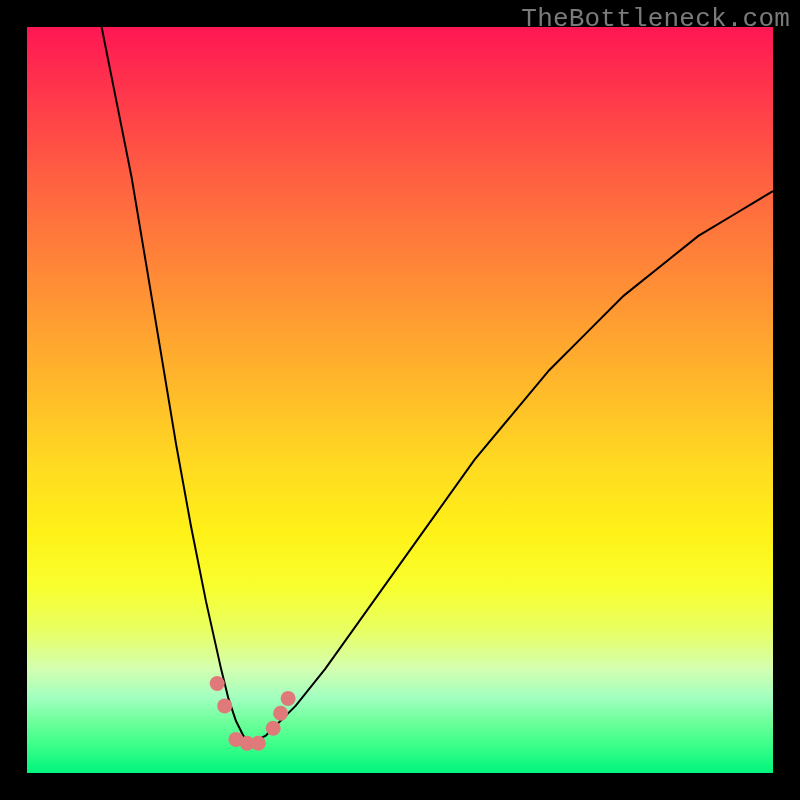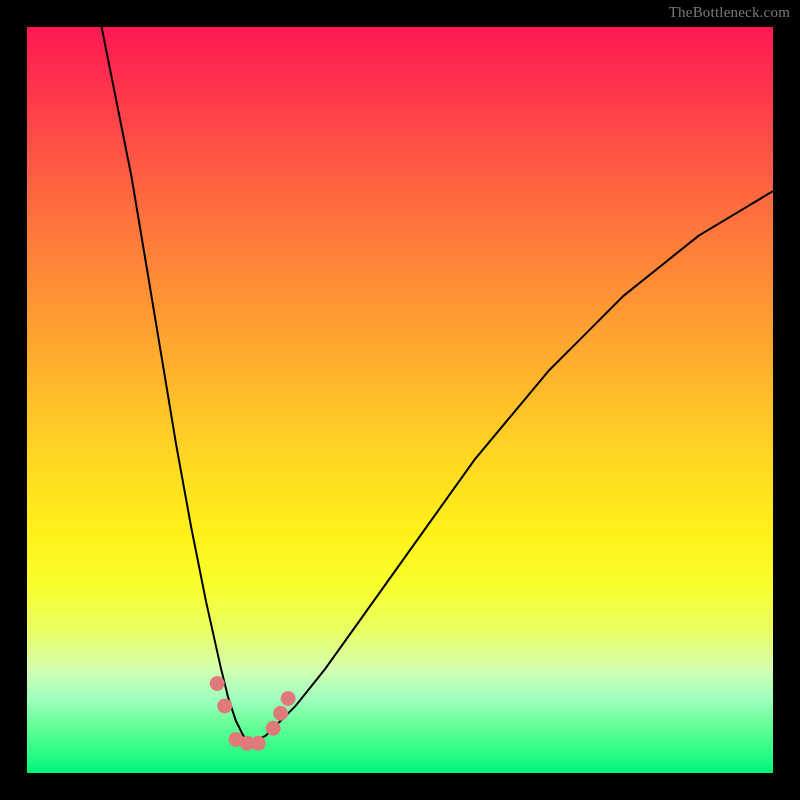--- a/index.html
+++ b/index.html
@@ -31,22 +31,22 @@
       #a0ffc0 90%,
       #70ff9c 93%,
       #40ff8a 96%,
       #00f57c 100%
     );
   }
   .watermark {
     position: absolute;
     top: 4px;
     right: 10px;
-    font-family: Liberation Serif, serif;
-    font-size: 15px;
+    font-family: Liberation Mono, monospace;
+    font-size: 26px;
     color: #7a7a7a;
     letter-spacing: 0.2px;
     font-weight: 500;
   }
   svg.curves {
     position: absolute;
     left: 0;
     top: 0;
     width: 746px;
     height: 746px;

